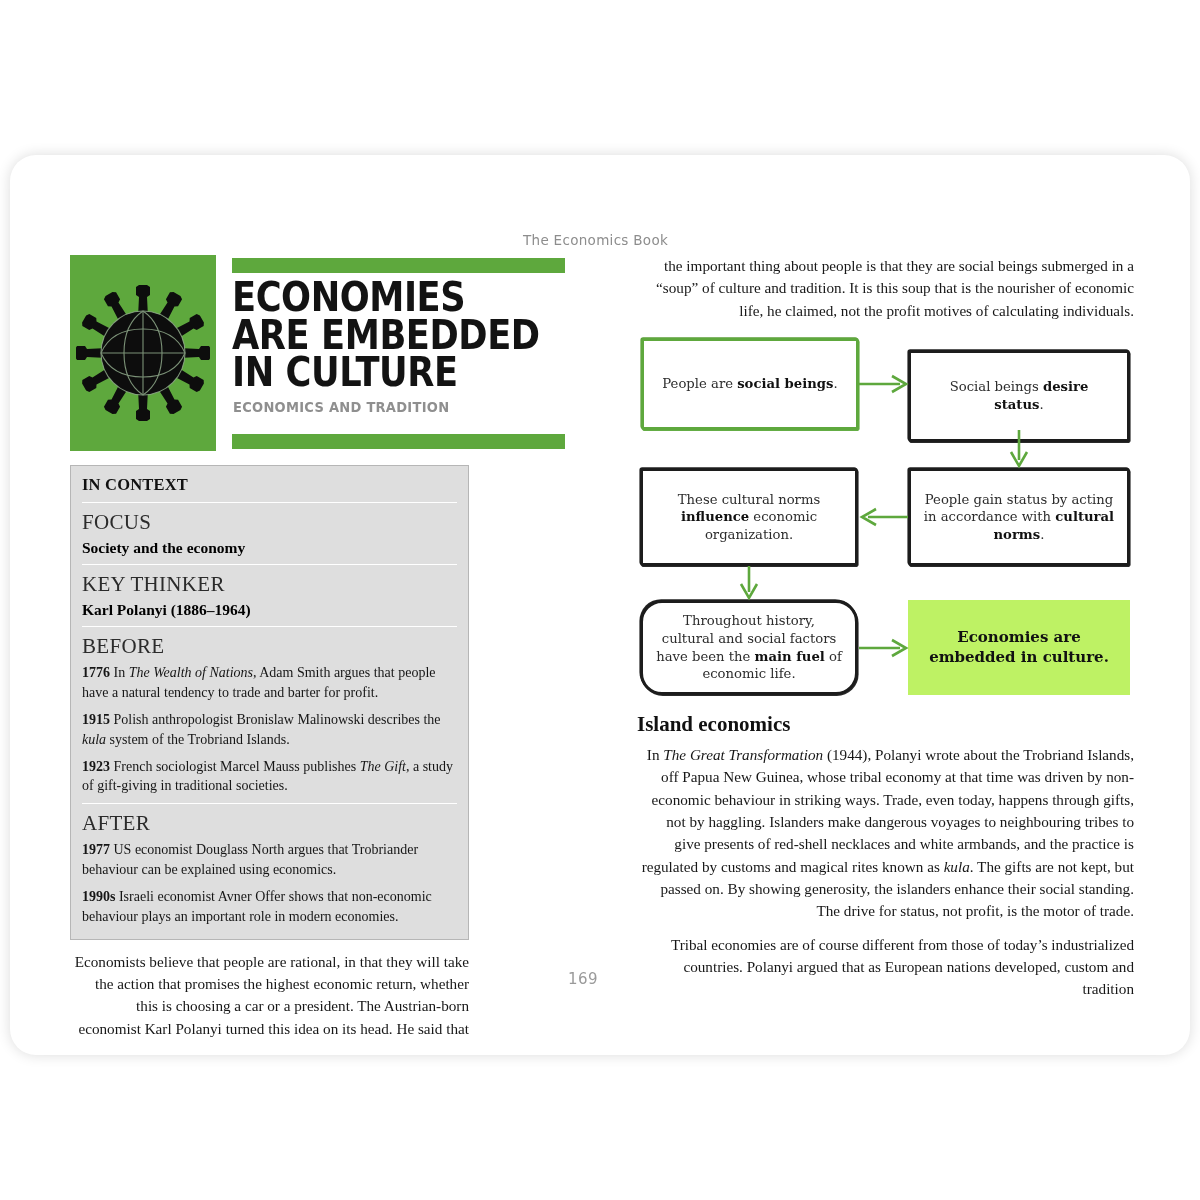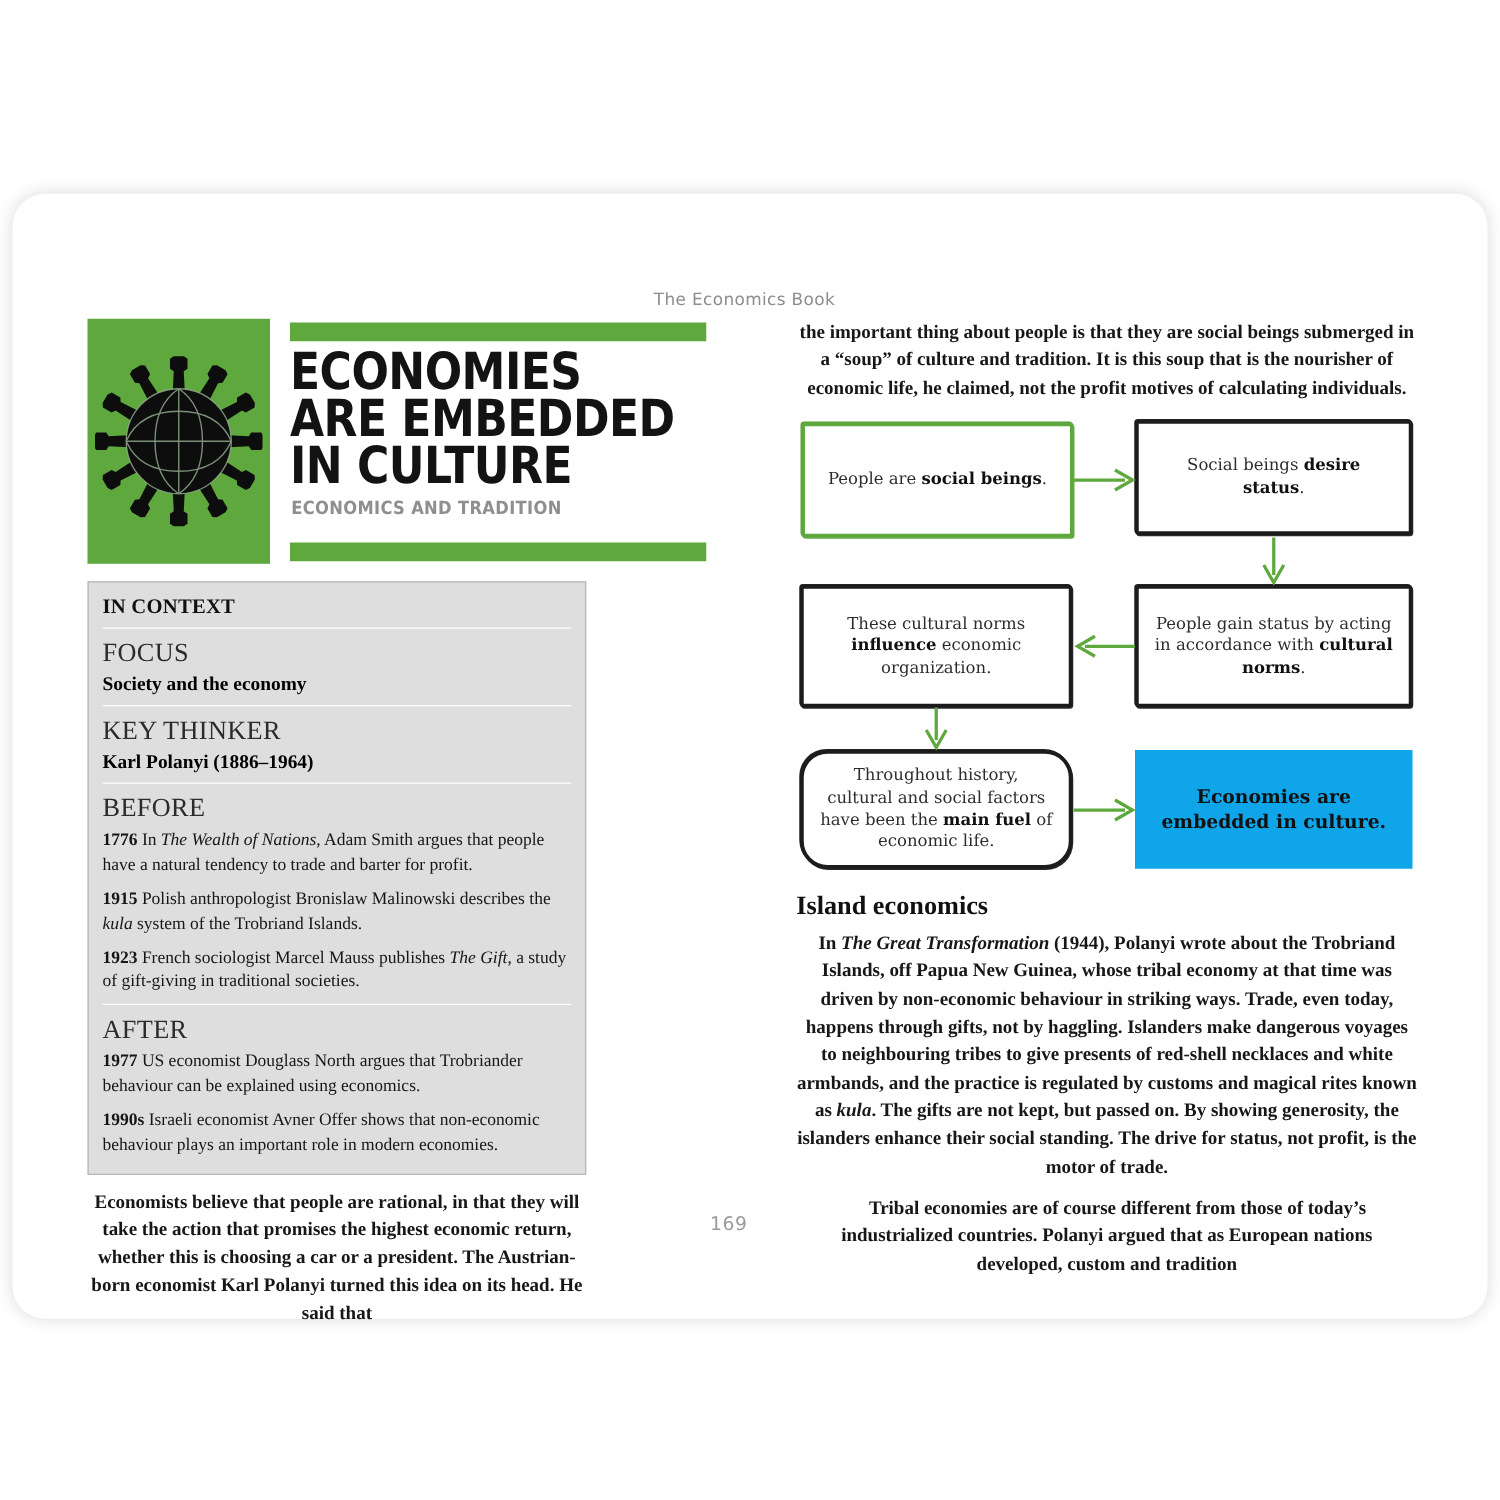--- a/index.html
+++ b/index.html
@@ -138,22 +138,21 @@
   .ctx-entry:last-child { margin-bottom: 0; }
   .ctx-entry b { font-weight: bold; }
   .ctx-entry i { font-style: italic; }
 
   
   .body-para {
     font-size: 15.2px;
     line-height: 1.47;
     color: #171717;
     margin: 11px 0 0 0;
-    text-align: center;
-    font-weight: bold;
+    text-align: right;
   }
   .body-para i { font-style: italic; }
   .indent { text-indent: 17px; }
 
   
   .right-col {
     position: absolute;
     left: 637px; top: 255px;
     width: 497px;
   }
@@ -186,21 +185,21 @@
     border: 3px solid #1c1c1c;
     border-radius: 3px;
     box-shadow: 0.8px 1.2px 0 -0.2px #2a2a2a, -0.8px -1px 0 -0.2px #232323;
   }
   .sketch-green {
     border: 3px solid #5EA83D;
     border-radius: 3px;
     box-shadow: 0.8px 1.2px 0 -0.2px #64ad45, -0.8px -1px 0 -0.2px #5a9e37;
   }
   .solid-green {
-    background: #0ea5e9;
+    background: #bef264;
     border: none;
   }
   .solid-green .txt {
     font-family: "DejaVu Serif", serif;
     font-weight: bold;
     font-size: 15px;
     line-height: 1.3;
     color: #101010;
   }
 
@@ -351,21 +350,21 @@
   <div class="right-col">
 
     <p class="body-para" style="margin-top:0;">the important thing about people is that they are social beings submerged in a “soup” of culture and tradition. It is this soup that is the nourisher of economic life, he claimed, not the profit motives of calculating individuals.</p>
 
     <div class="diagram">
 
       <div class="dbox sketch-green" style="left:4px; top:2px; width:218px; height:92px;">
         <div class="txt"><span>People are </span><b>social beings</b><span>.</span></div>
       </div>
 
-      <div class="dbox sketch-black" style="left:271px; top:0; width:222px; height:92px;">
+      <div class="dbox sketch-black" style="left:271px; top:14px; width:222px; height:92px;">
         <div class="txt"><span>Social beings </span><b>desire status</b><span>.</span></div>
       </div>
 
       <div class="dbox sketch-black" style="left:3px; top:132px; width:218px; height:98px;">
         <div class="txt"><span>These cultural norms </span><b>influence</b><span> economic organization.</span></div>
       </div>
 
       <div class="dbox sketch-black" style="left:271px; top:132px; width:222px; height:98px;">
         <div class="txt"><span>People gain status by acting in accordance with </span><b>cultural norms</b><span>.</span></div>
       </div>

